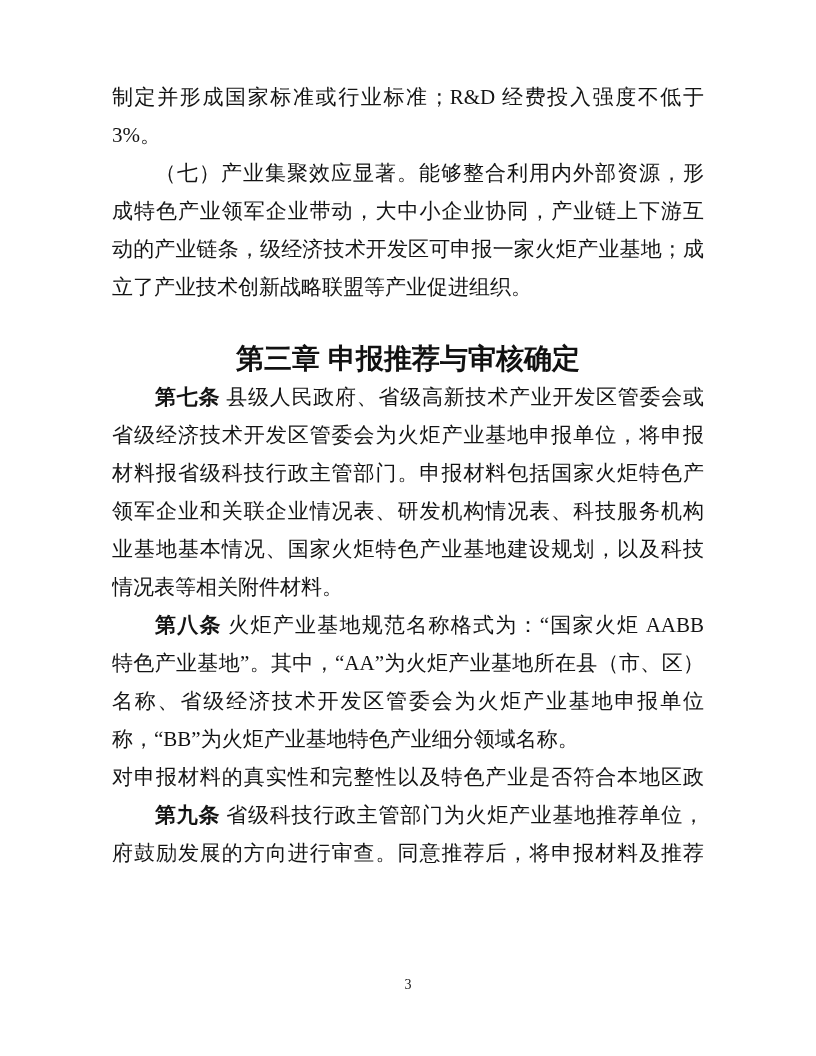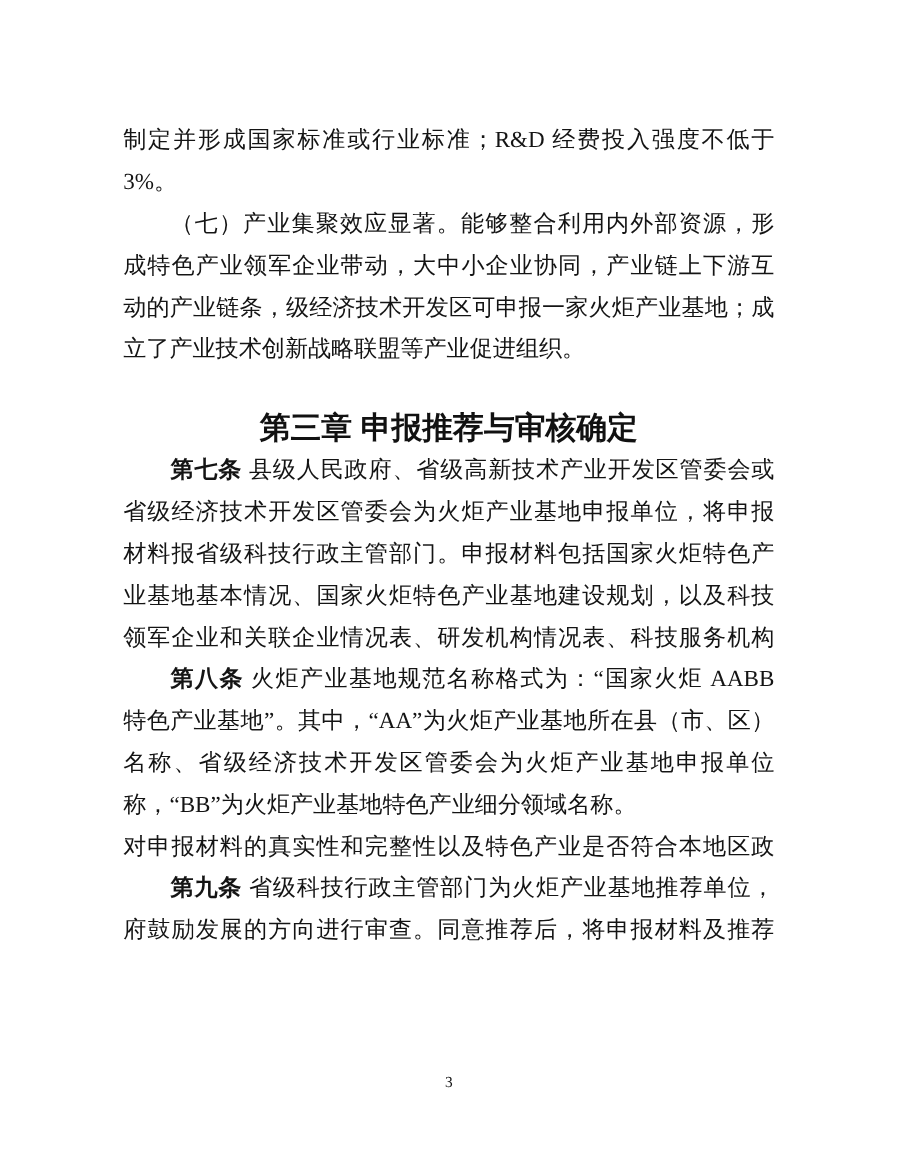--- a/index.html
+++ b/index.html
@@ -16,21 +16,21 @@
   .page {
     position: relative;
     width: 816px;
     height: 1056px;
     background: #ffffff;
     color: #141414;
   }
   .doc-body {
     position: absolute;
     left: 112px;
-    top: 108px;
+    top: 78px;
     width: 592px;
   }
   .doc-line {
     font-size: 21px;
     line-height: 38px;
     height: 38px;
     overflow: hidden;
     text-align: left;
     color: #141414;
   }
@@ -81,22 +81,23 @@
         <div class="doc-line justified indent"><span>（七）产业集聚效应显著。能够整合利用内外部资源，形</span></div>
         <div class="doc-line justified"><span>成特色产业领军企业带动，大中小企业协同，产业链上下游互</span></div>
         <div class="doc-line justified"><span>动的产业链条，级经济技术开发区可申报一家火炬产业基地；成</span></div>
         <div class="doc-line"><span>立了产业技术创新战略联盟等产业促进组织。</span></div>
       </div>
       <div class="heading-line">第三章 申报推荐与审核确定</div>
       <div class="paragraph">
         <div class="doc-line justified indent"><span class="article-number">第七条</span><span> 县级人民政府、省级高新技术产业开发区管委会或</span></div>
         <div class="doc-line justified"><span>省级经济技术开发区管委会为火炬产业基地申报单位，将申报</span></div>
         <div class="doc-line justified"><span>材料报省级科技行政主管部门。申报材料包括国家火炬特色产</span></div>
+        <div class="doc-line justified"><span>领军企业和关联企业情况表、研发机构情况表、科技服务机构</span></div>
         <div class="doc-line justified"><span>业基地基本情况、国家火炬特色产业基地建设规划，以及科技</span></div>
-        <div class="doc-line justified"><span>领军企业和关联企业情况表、研发机构情况表、科技服务机构</span></div>
+        <div class="doc-line"><span>情况表等相关附件材料。</span></div>
       </div>
       <div class="paragraph">
         <div class="doc-line justified indent"><span class="article-number">第八条</span><span> 火炬产业基地规范名称格式为：“国家火炬 AABB</span></div>
         <div class="doc-line justified"><span>特色产业基地”。其中，“AA”为火炬产业基地所在县（市、区）</span></div>
         <div class="doc-line justified"><span>名称、省级经济技术开发区管委会为火炬产业基地申报单位</span></div>
         <div class="doc-line"><span>称，“BB”为火炬产业基地特色产业细分领域名称。</span></div>
       </div>
       <div class="paragraph">
         <div class="doc-line justified"><span>对申报材料的真实性和完整性以及特色产业是否符合本地区政</span></div>
         <div class="doc-line justified indent"><span class="article-number">第九条</span><span> 省级科技行政主管部门为火炬产业基地推荐单位，</span></div>

